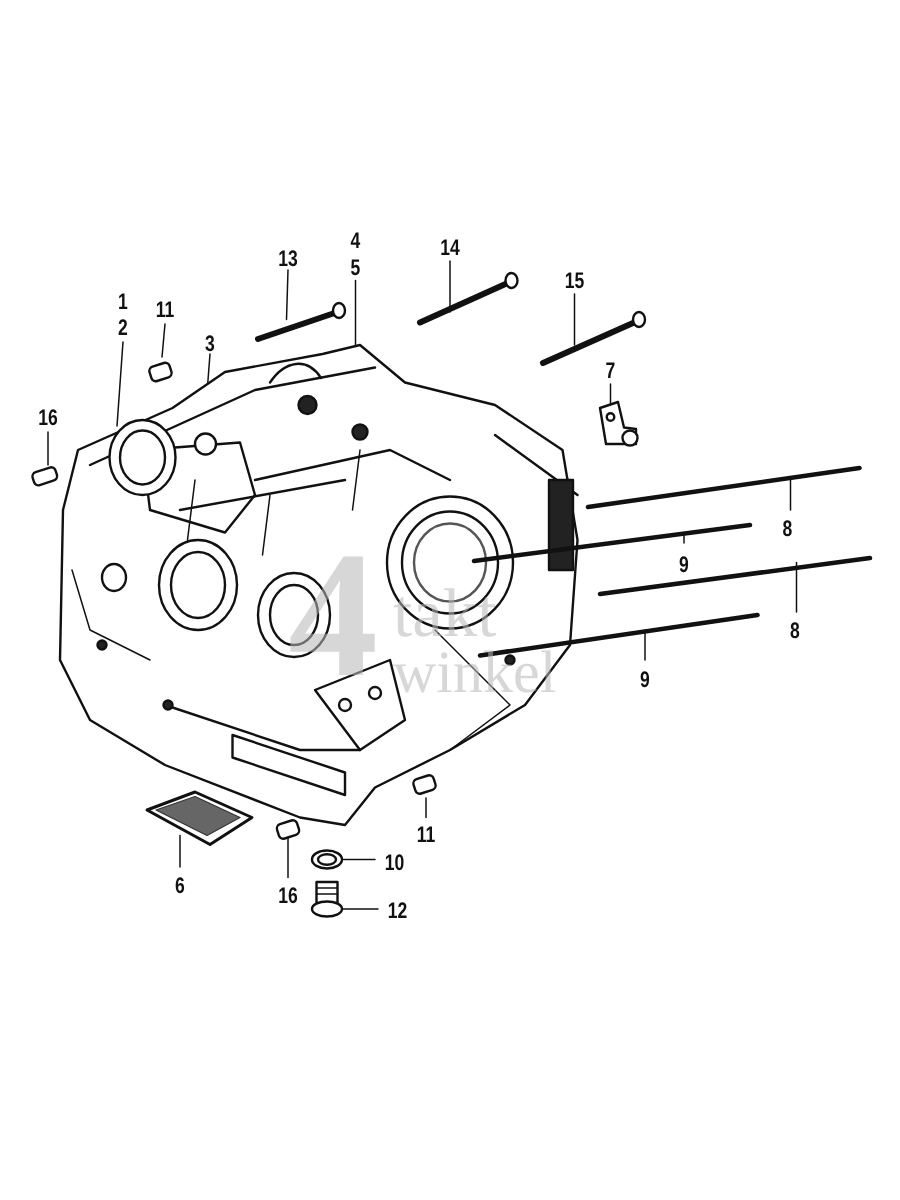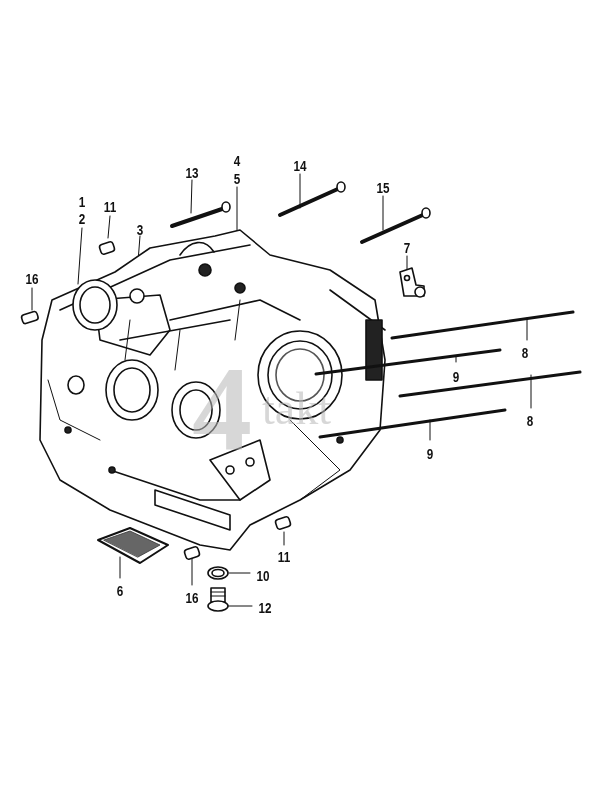--- a/index.html
+++ b/index.html
@@ -112,20 +112,21 @@
       <ellipse cx="218" cy="573" rx="6" ry="3.5"></ellipse>
       <rect x="211" y="588" width="14" height="14" fill="#fff"></rect>
       <path d="M211 592 L225 592 M211 596 L225 596" stroke-width="1"></path>
       <ellipse cx="218" cy="606" rx="10" ry="5" fill="#fff"></ellipse>
     </g>
   </svg>
 
   
   <div class="wm" style="left:192px; top:350px; font-size:120px; font-weight:bold; line-height:1;">4</div>
   <div class="wm" style="left:262px; top:382px; font-size:46px;">takt</div>
+  <div class="wm" style="left:262px; top:424px; font-size:40px;">winkel</div>
 
   
   <div id="labels">
       <div class="lbl" style="left: 70px; top: 194px;">1</div>
       <div class="lbl" style="left: 70px; top: 211px;">2</div>
       <div class="lbl" style="left: 98px; top: 199px;">11</div>
       <div class="lbl" style="left: 128px; top: 222px;">3</div>
       <div class="lbl" style="left: 20px; top: 271px;">16</div>
       <div class="lbl" style="left: 180px; top: 165px;">13</div>
       <div class="lbl" style="left: 225px; top: 153px;">4</div>

